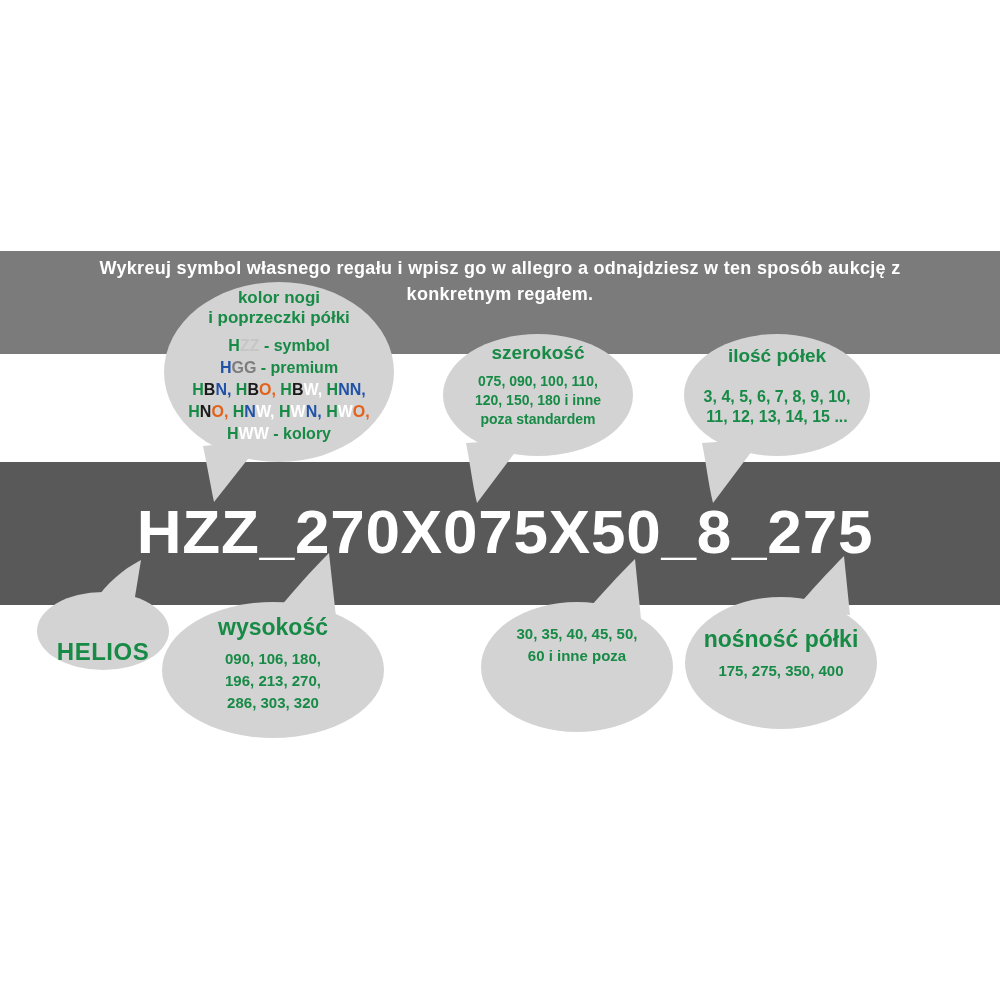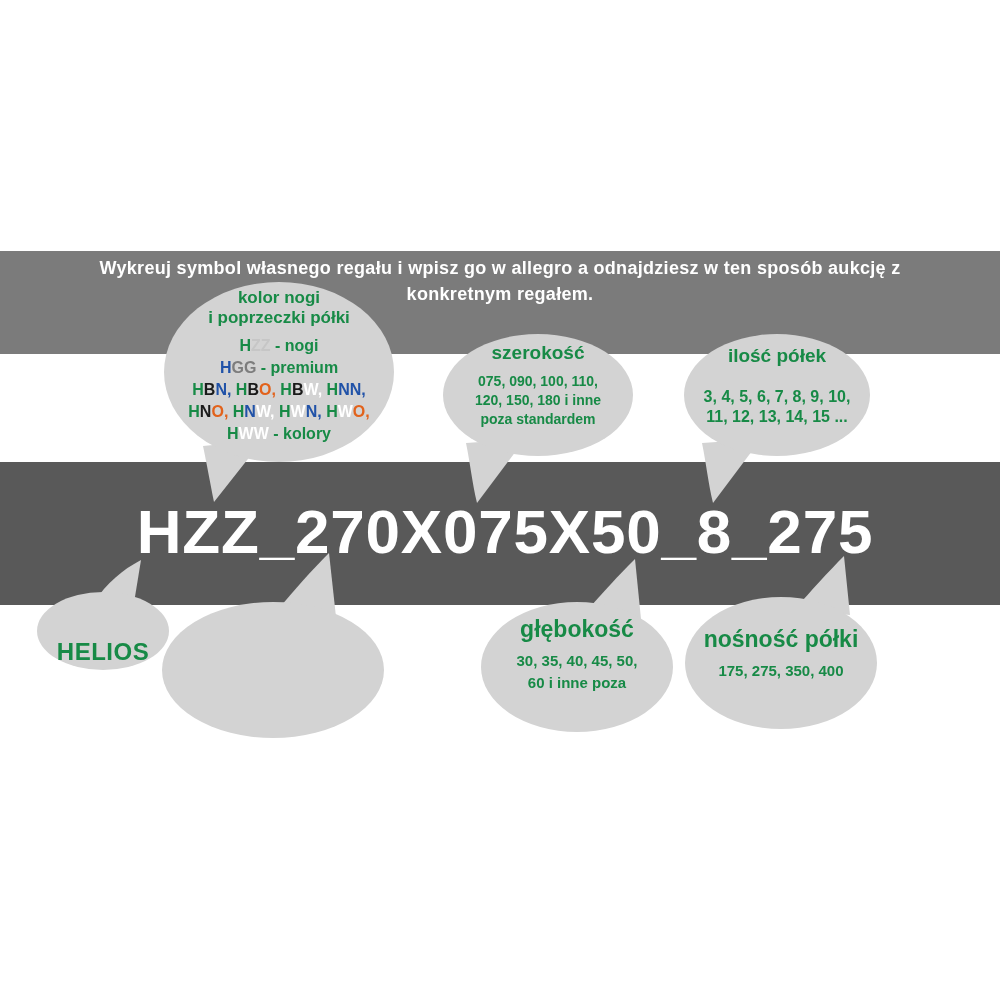--- a/index.html
+++ b/index.html
@@ -73,21 +73,21 @@
   <div class="bubble" style="left:162px;top:602px;width:222px;height:136px;"></div>
   <div class="bubble" style="left:481px;top:602px;width:192px;height:130px;"></div>
   <div class="bubble" style="left:685px;top:597px;width:192px;height:132px;"></div>
 
   <div class="btext legend-content">
     <div class="legend-title b-title">
       <div>kolor nogi</div>
       <div>i poprzeczki półki</div>
     </div>
     <div class="legend-rows">
-      <span class="seg-row"><span class="c-green">H</span><span class="c-silver">ZZ</span><span class="c-green"> - nogi</span></span>
+      <span class="seg-row"><span class="c-green">H</span><span class="c-silver">ZZ</span><span class="c-green"> - symbol</span></span>
       <span class="seg-row"><span class="c-blue">H</span><span class="c-gray">GG</span><span class="c-green"> - premium</span></span>
       <span class="seg-row"><span class="c-green">H</span><span class="c-black">B</span><span class="c-blue">N</span><span class="c-blue">, </span><span class="c-green">H</span><span class="c-black">B</span><span class="c-orange">O</span><span class="c-orange">, </span><span class="c-green">H</span><span class="c-black">B</span><span class="c-white">W</span><span class="c-white">, </span><span class="c-green">H</span><span class="c-blue">N</span><span class="c-blue">N</span><span class="c-blue">,</span></span>
       <span class="seg-row"><span class="c-green">H</span><span class="c-black">N</span><span class="c-orange">O</span><span class="c-orange">, </span><span class="c-green">H</span><span class="c-blue">N</span><span class="c-white">W</span><span class="c-white">, </span><span class="c-green">H</span><span class="c-white">W</span><span class="c-blue">N</span><span class="c-blue">, </span><span class="c-green">H</span><span class="c-white">W</span><span class="c-orange">O</span><span class="c-orange">,</span></span>
       <span class="seg-row"><span class="c-green">H</span><span class="c-white">WW</span><span class="c-green"> - kolory</span></span>
     </div>
   </div>
 
   <div class="btext width-content">
     <div class="b-title t20">szerokość</div>
     <div class="b-lines l14">
@@ -102,23 +102,30 @@
     <div class="b-lines l14s">
       <div>3, 4, 5, 6, 7, 8, 9, 10,</div>
       <div>11, 12, 13, 14, 15 ...</div>
     </div>
   </div>
 
   <div class="symbol">HZZ_270X075X50_8_275</div>
 
   <div class="btext brand-content">HELIOS</div>
 
+  <div class="btext height-content">
+    <div class="b-title t23">wysokość</div>
+    <div class="b-lines l15">
+      <div>090, 106, 180,</div>
+      <div>196, 213, 270,</div>
+      <div>286, 303, 320</div>
+    </div>
+  </div>
 
   <div class="btext depth-content">
-    <div class="b-title t23">głębokość</div>
     <div class="b-lines l15">
       <div>30, 35, 40, 45, 50,</div>
       <div>60 i inne poza</div>
     </div>
   </div>
 
   <div class="btext load-content">
     <div class="b-title t23">nośność półki</div>
     <div class="b-lines l15">175, 275, 350, 400</div>
   </div>

